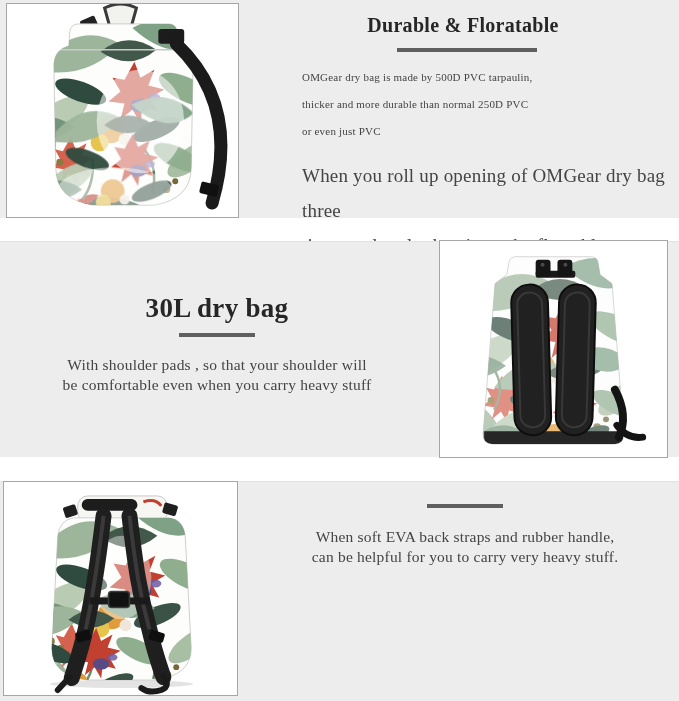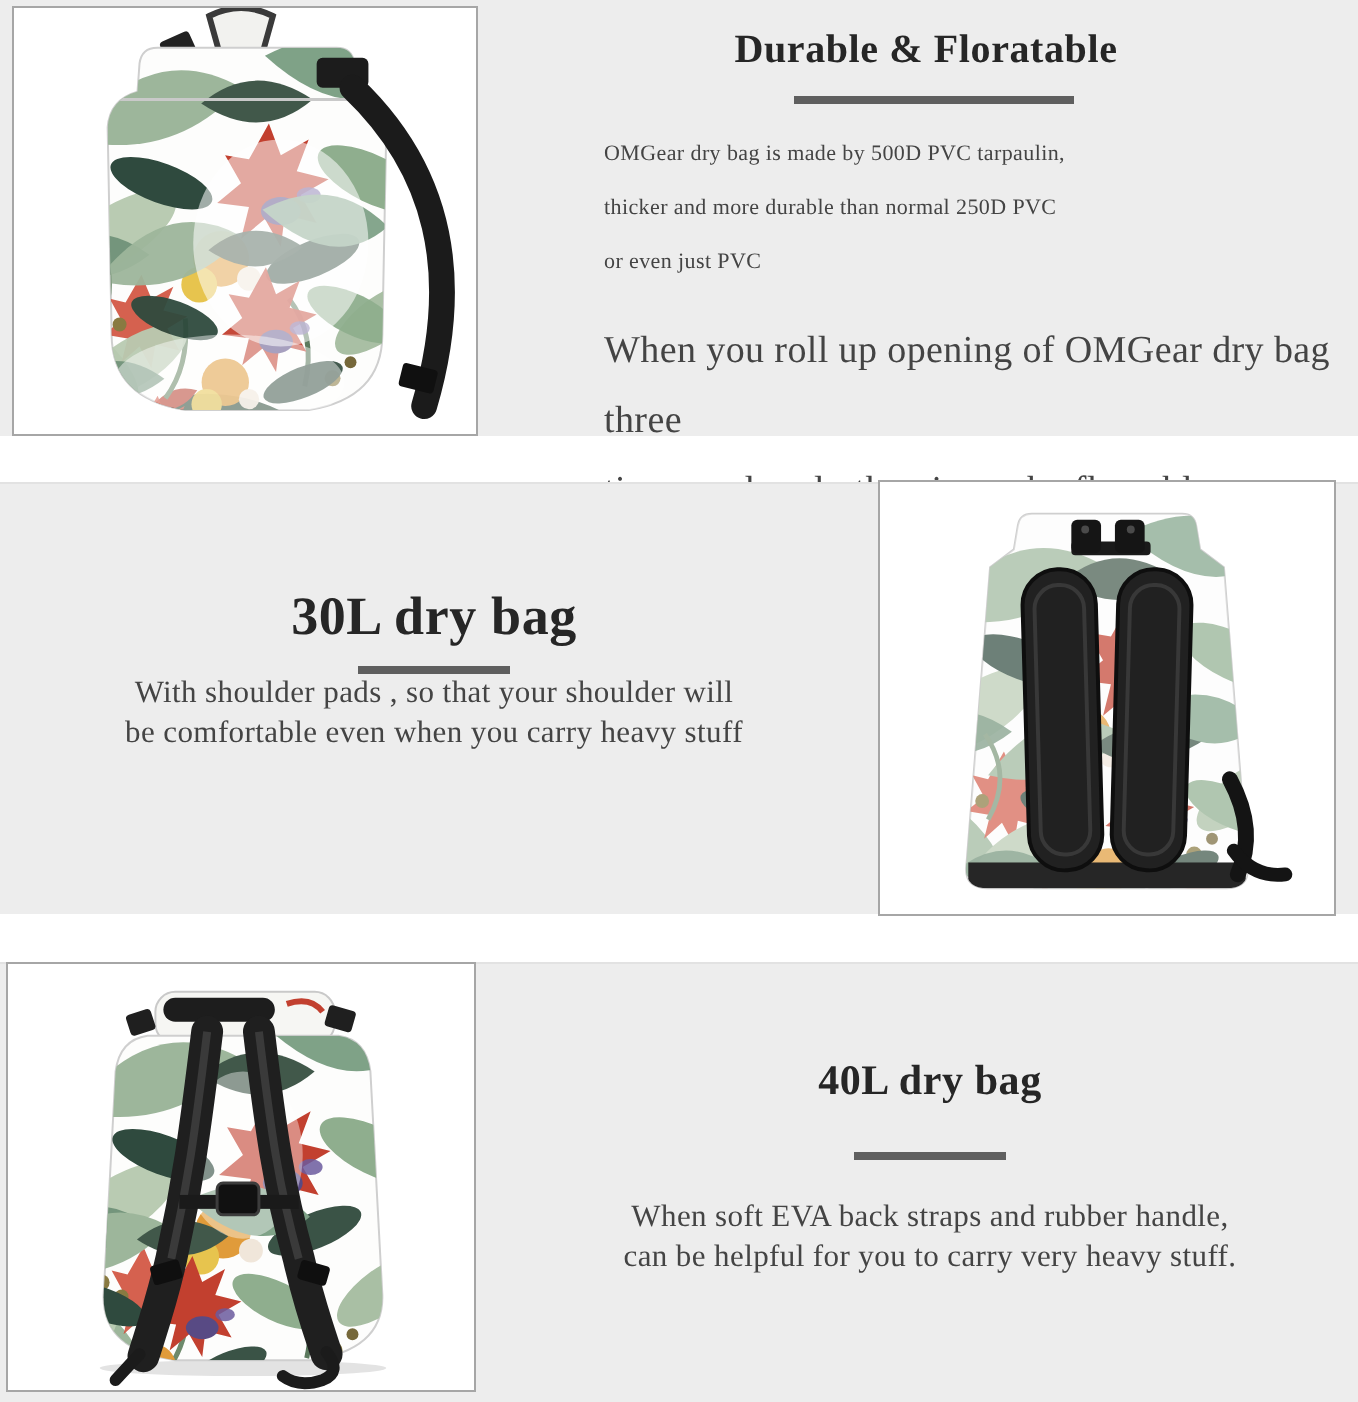--- a/index.html
+++ b/index.html
@@ -36,21 +36,21 @@
   #text-1{position:absolute;left:302px;top:0;width:368px;}
   #text-1 .heading{margin-top:10px;width:322px;text-align:center;font-size:20px;}
   #text-1 .divider{width:140px;margin:8px 0 0 95px;}
   #text-1 .p1{margin-top:12px;font-size:11px;line-height:27px;}
   #text-1 .p2{margin-top:13px;font-size:19px;line-height:35px;}
 
   
   #text-2{position:absolute;left:22px;top:0;width:390px;text-align:center;}
   #text-2 .heading{margin-top:52px;font-size:27px;line-height:28px;}
   #text-2 .divider{width:76px;margin:11px auto 0 auto;}
-  #text-2 .p1{font-size:15.5px;line-height:20px;}
+  #text-2 .p1{margin-top:18px;font-size:15.5px;line-height:20px;}
 
   
   #text-3{position:absolute;left:300px;top:0;width:330px;text-align:center;}
   #text-3 .heading{margin-top:44px;font-size:21px;line-height:28px;}
   #text-3 .divider{width:76px;margin:22px auto 0 auto;}
   #text-3 .p1{margin-top:19px;font-size:15.5px;line-height:20px;}
 </style>
 </head>
 <body>
 
@@ -166,21 +166,20 @@
         <rect x="124" y="52" width="25" height="136" rx="12" fill="none" stroke="#383838" stroke-width="2" transform="rotate(1.6 137 120)"></rect>
       </g>
 
       <path d="M176,150 q14,26 4,48" stroke="#141414" stroke-width="8" fill="none" stroke-linecap="round"></path>
       <path d="M178,186 q10,14 26,12" stroke="#141414" stroke-width="7" fill="none" stroke-linecap="round"></path>
     </svg>
   </div>
 
   <div class="band" id="band-3">
     <div id="text-3">
-      <h2 class="heading">40L dry bag</h2>
       <div class="divider"></div>
       <p class="body-text p1">When soft EVA back straps and rubber handle,
 can be helpful for you to carry very heavy stuff.</p>
     </div>
   </div>
 
   <div class="photo" id="photo-3" role="img" aria-label="40L dry bag back view with EVA back straps and handle">
     <svg viewBox="0 0 234 214">
       <defs>
         <clipPath id="clip3">

